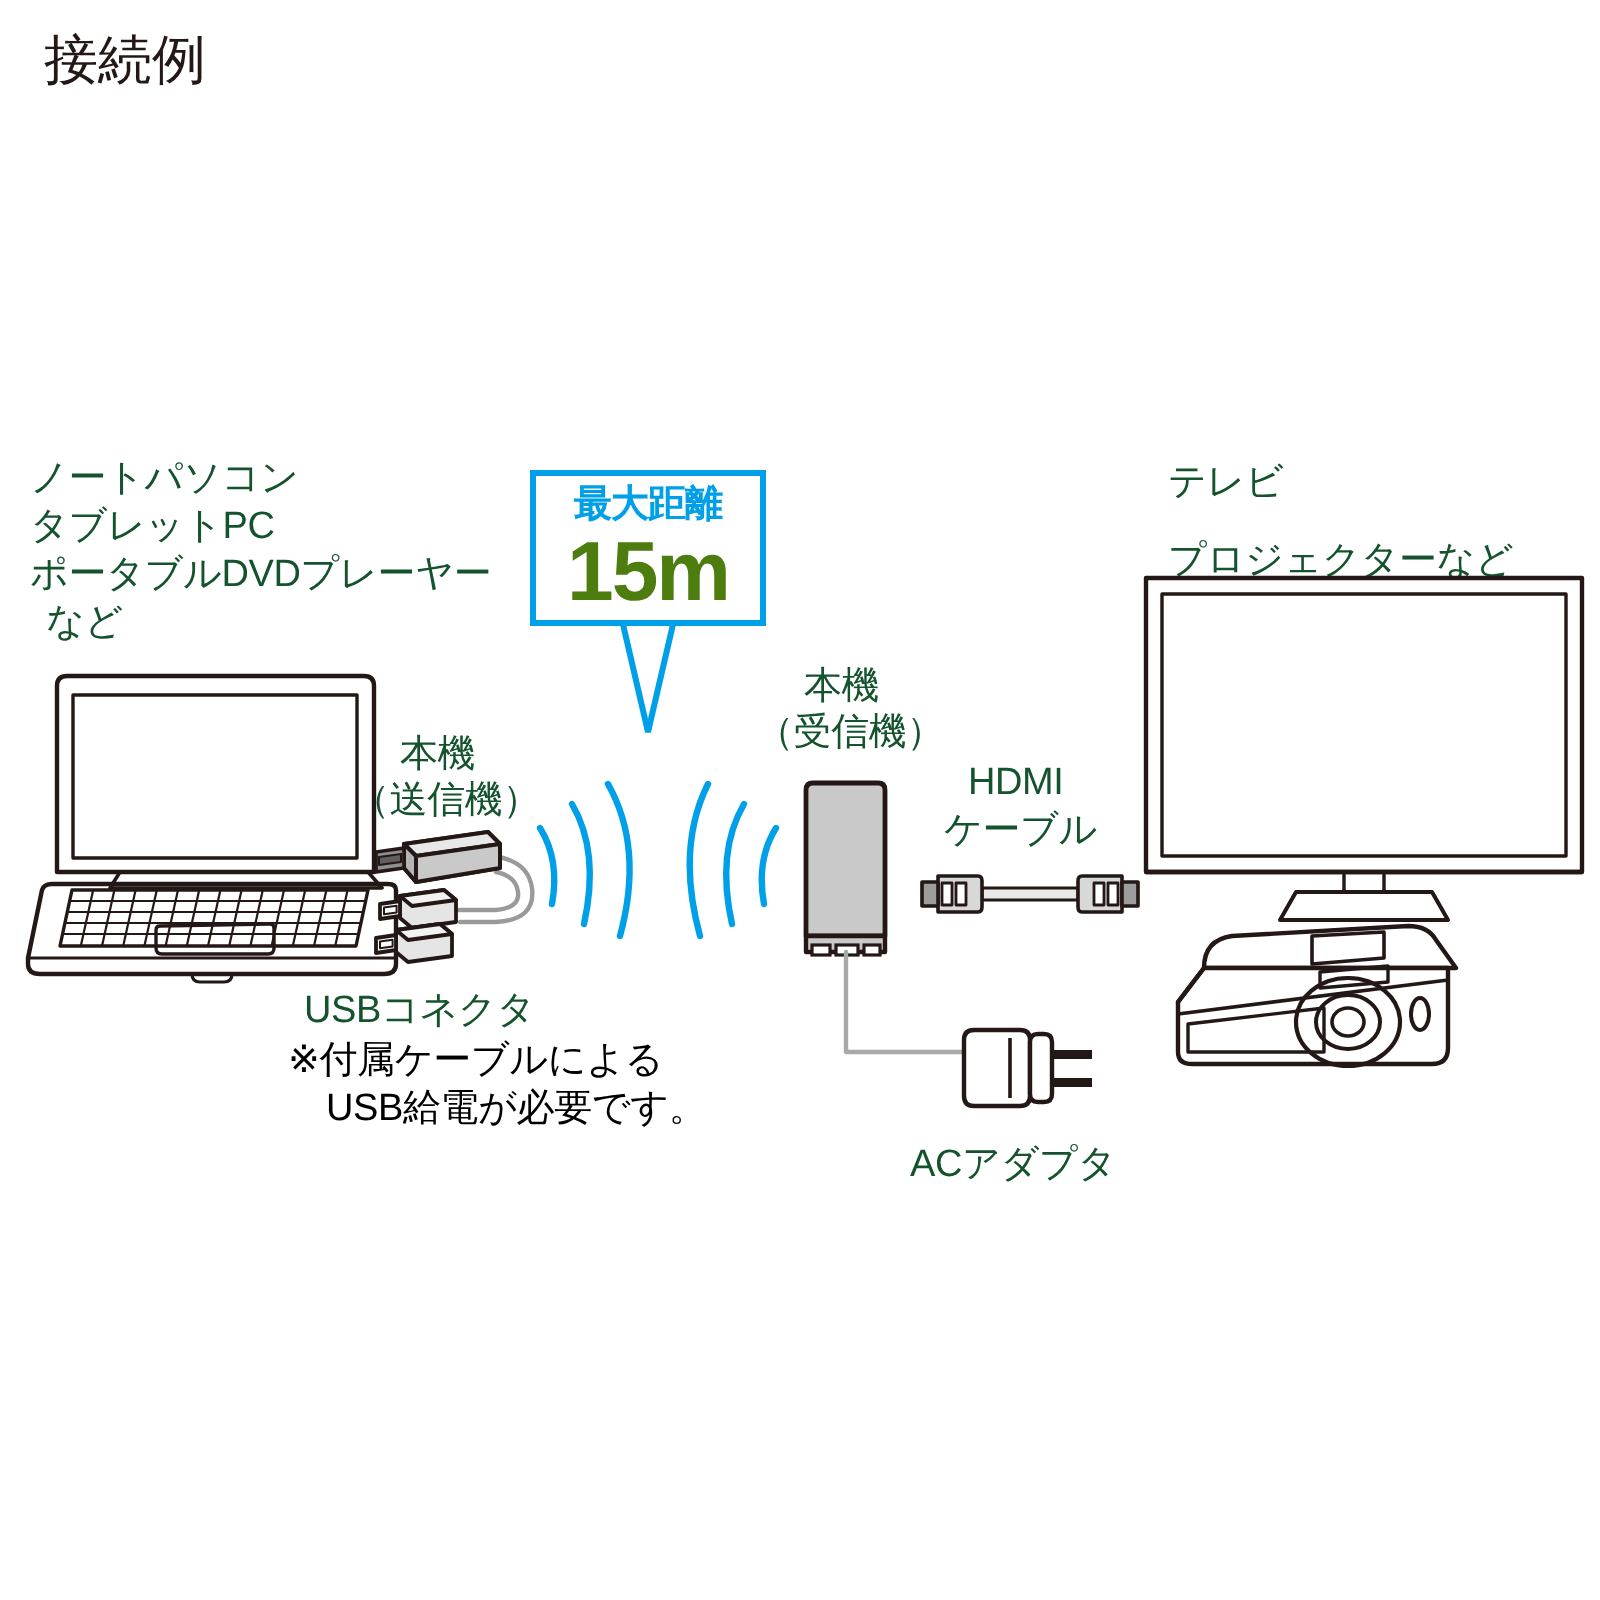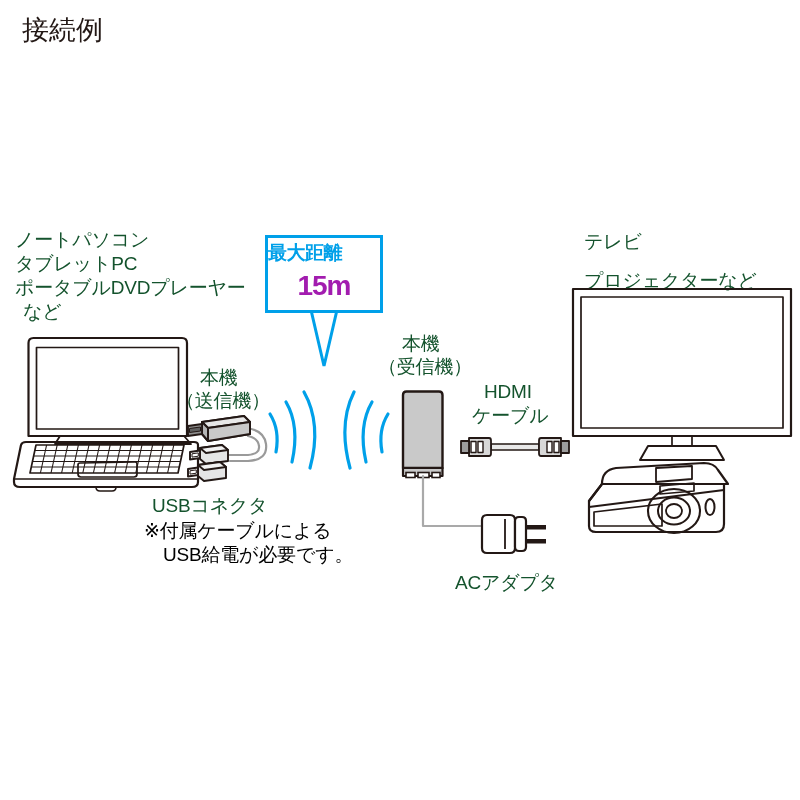--- a/index.html
+++ b/index.html
@@ -50,35 +50,35 @@
     border: 3px solid #00A0E9;
     box-sizing: border-box;
     background: #ffffff;
     z-index: 5;
   }
   #callout .cap {
     position: absolute;
     left: 0;
     right: 0;
     top: 4px;
-    text-align: left;
+    text-align: center;
     color: #00A0E9;
     font-size: 19px;
     font-weight: bold;
     line-height: 22px;
     letter-spacing: -0.5px;
   }
   #callout .big {
     position: absolute;
     left: 0;
     right: 0;
     top: 24px;
     text-align: center;
-    color: #a21caf;
-    font-size: 28px;
+    color: #4d7c0f;
+    font-size: 42px;
     font-weight: bold;
     line-height: 48px;
     letter-spacing: -1px;
   }
   #callout-tail {
     position: absolute;
     left: 265px;
     top: 310px;
     width: 118px;
     height: 60px;

